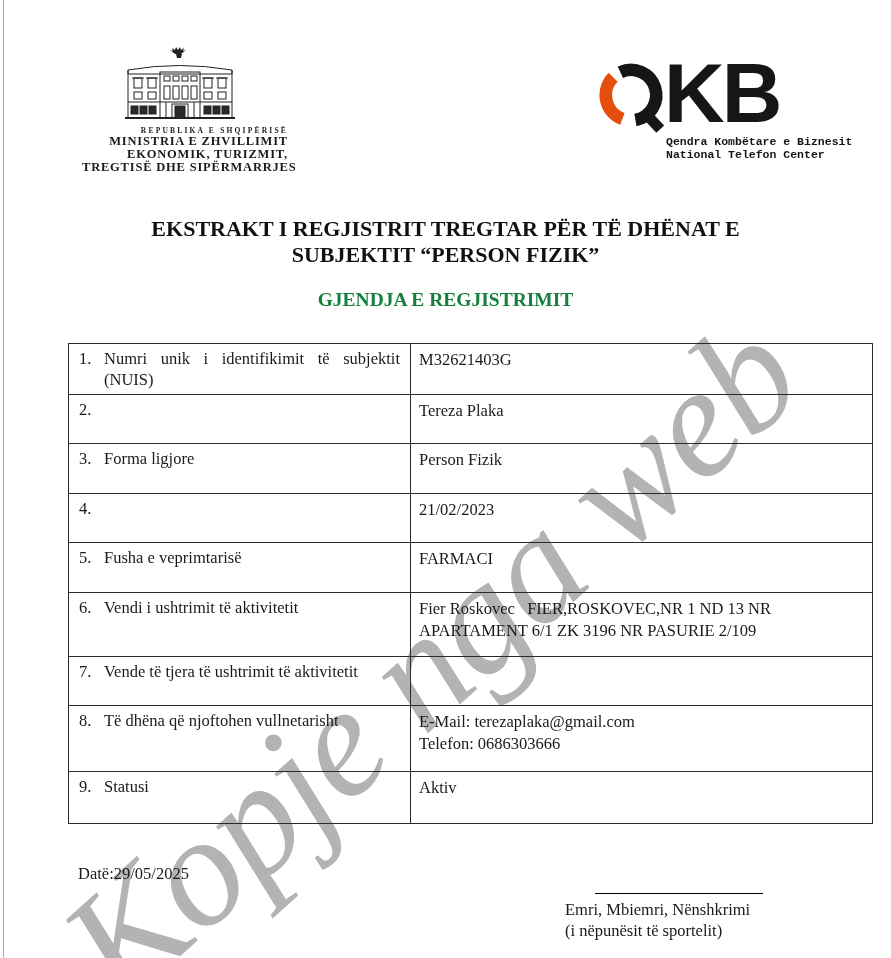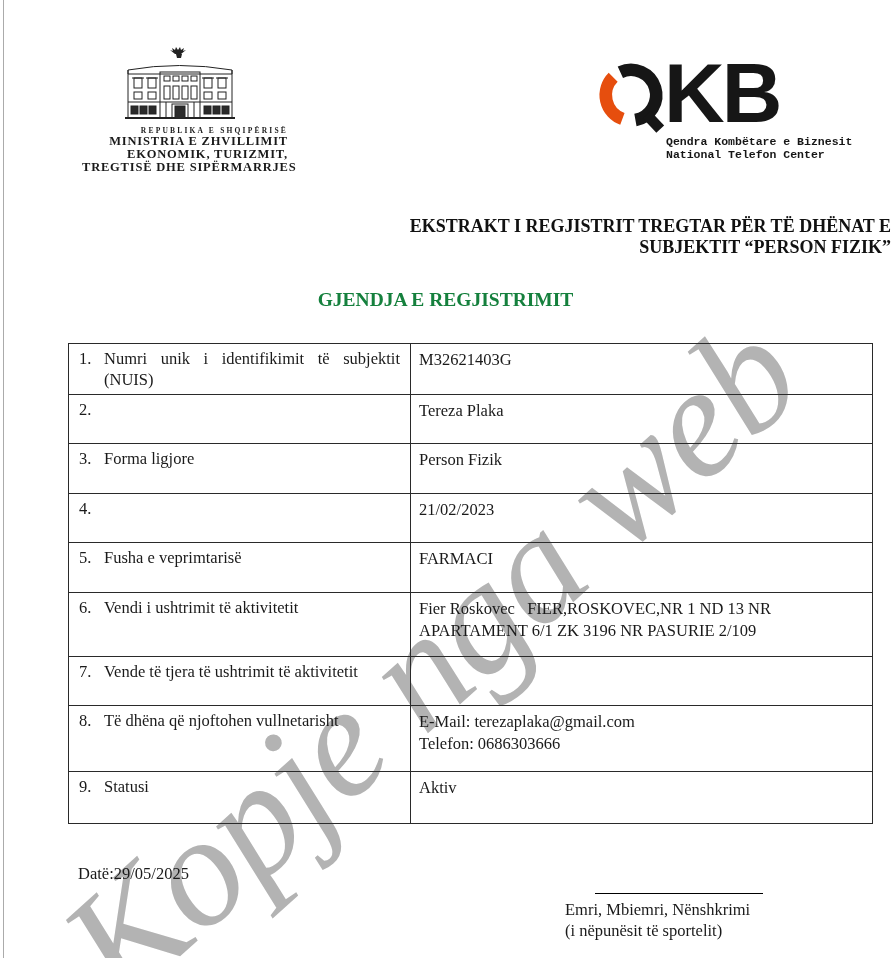--- a/index.html
+++ b/index.html
@@ -89,23 +89,23 @@
     margin-left: 68px;
     margin-top: -3px;
     white-space: nowrap;
   }
 
   
   .doc-title {
     position: absolute;
     left: 0; top: 216px;
     width: 100%;
-    text-align: right;
-    font-weight: bold;
-    font-size: 18px;
+    text-align: center;
+    font-weight: bold;
+    font-size: 22px;
     line-height: 1.18;
     color: #111;
   }
   .doc-subtitle {
     position: absolute;
     left: 0; top: 289px;
     width: 100%;
     text-align: center;
     font-weight: bold;
     font-size: 19.5px;

